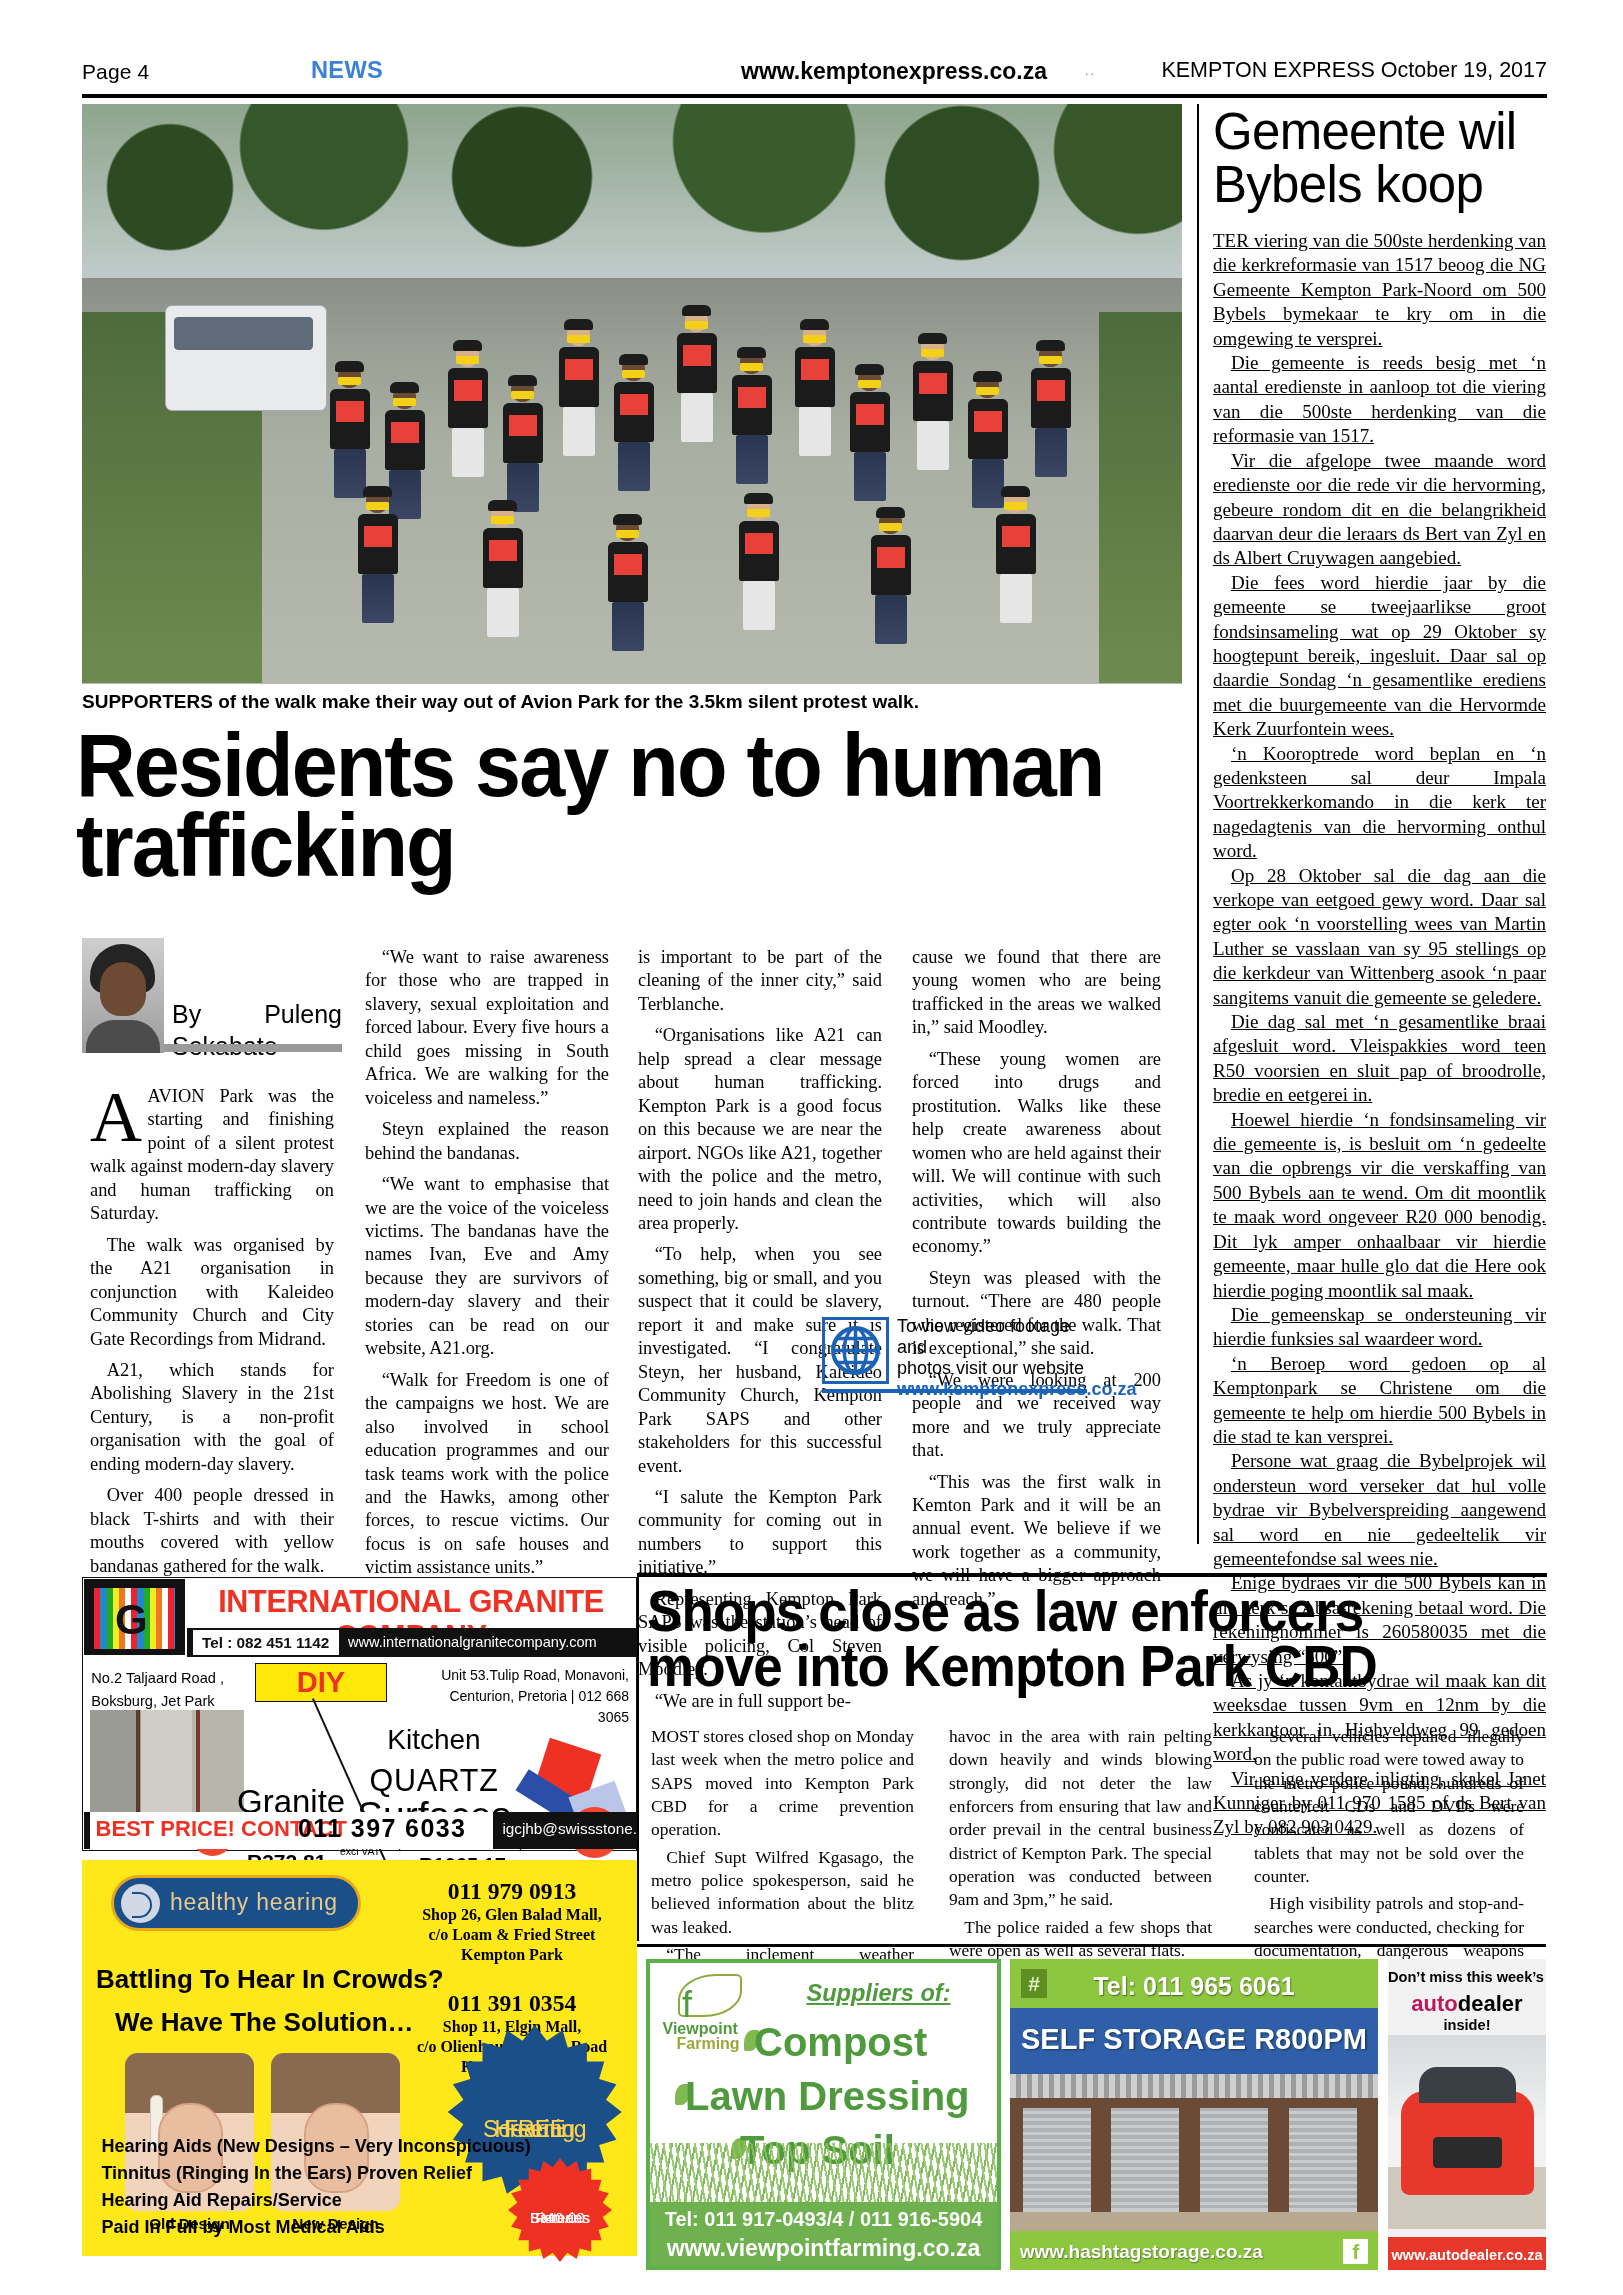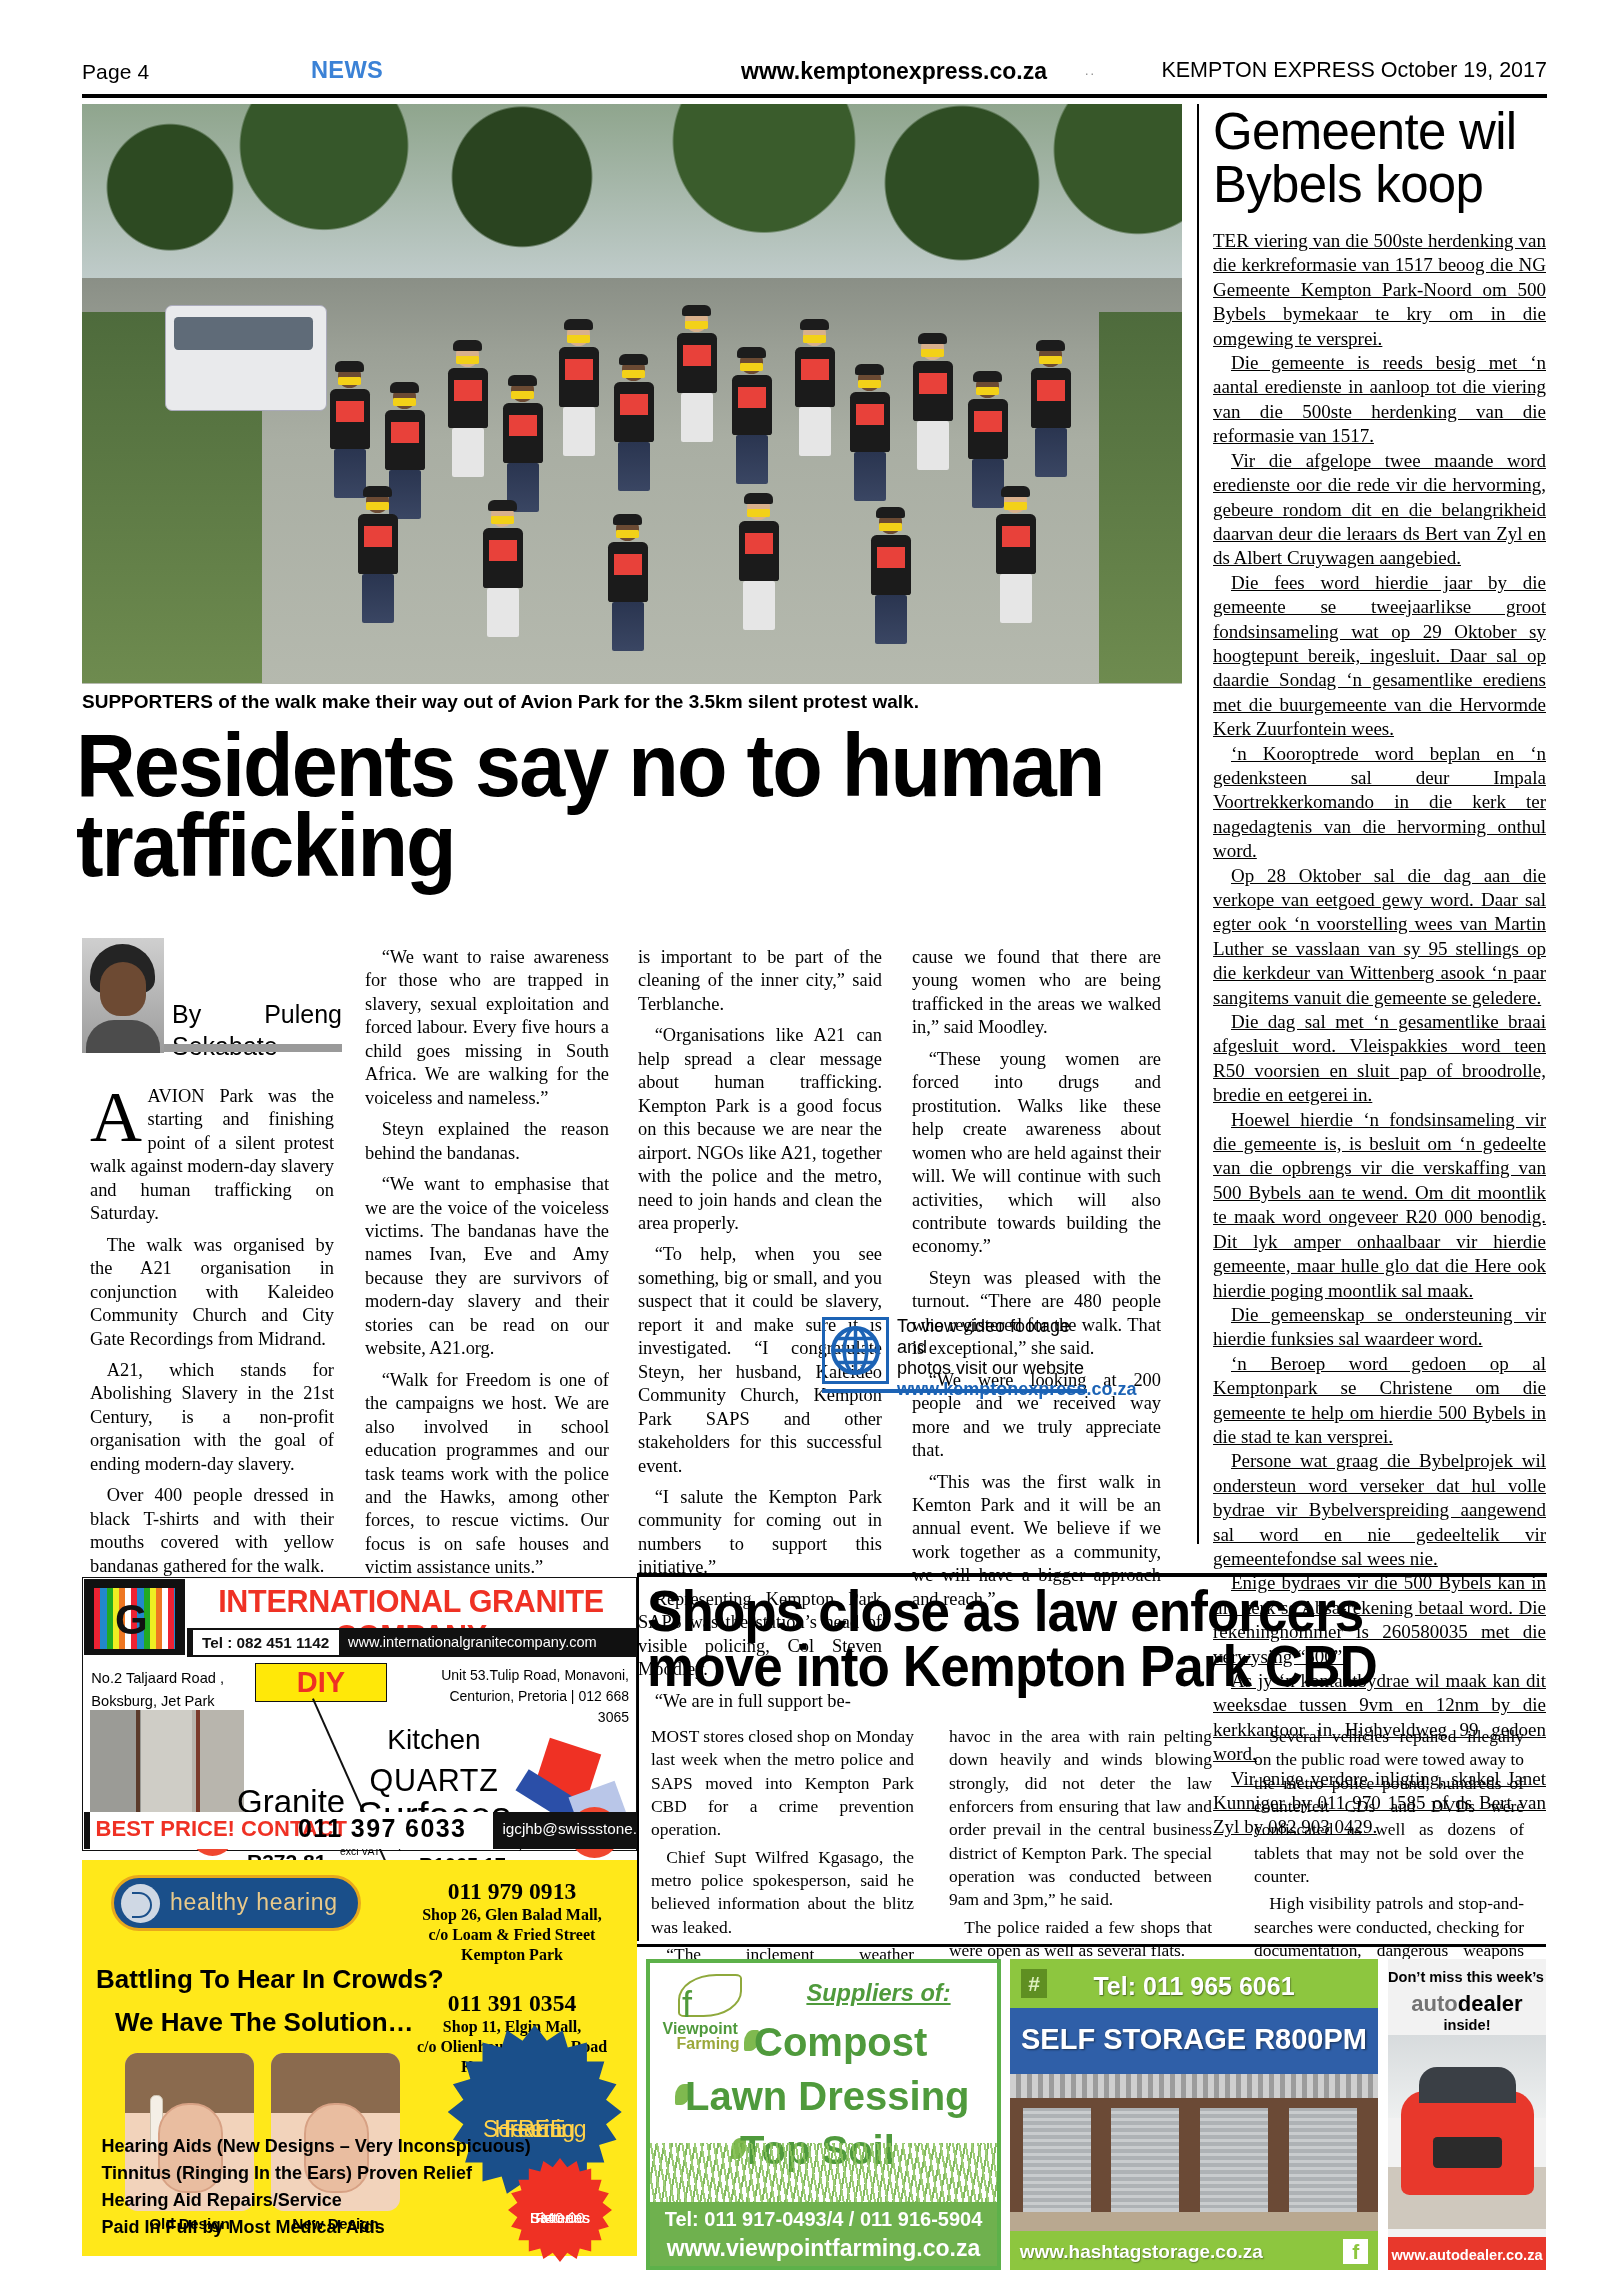--- a/index.html
+++ b/index.html
@@ -197,21 +197,21 @@
   .st-d1{left:12.5px;} .st-d2{left:101px;} .st-d3{left:190px;} .st-d4{left:279px;}
   .st-floor{position:absolute;left:0;top:253px;width:100%;height:28px;background:#b9a890;}
   .st-foot{position:absolute;left:0;bottom:0;width:100%;height:39px;background:#8dc63f;}
   .st-url{position:absolute;left:9.7px;bottom:7px;color:#fff;font-family:"Liberation Sans",sans-serif;font-weight:bold;font-size:19px;text-shadow:0.7px 0.7px 1.4px rgba(0,0,0,.4);}
   .st-fb{position:absolute;right:9.7px;bottom:5.6px;width:25px;height:25px;background:#fff;color:#8dc63f;text-align:center;font-family:"Liberation Sans",sans-serif;font-weight:bold;font-size:21px;line-height:25px;}
 
   
   .autod{position:absolute;left:1388px;top:1959px;width:158px;height:311px;background:#f2f2f2;overflow:hidden;}
   .ad-t1{position:absolute;left:0;top:9.7px;width:100%;text-align:left;font-family:"Liberation Sans",sans-serif;font-weight:bold;font-size:14.6px;}
   .ad-brand{position:absolute;left:0;top:32px;width:100%;text-align:center;font-family:"Liberation Sans",sans-serif;font-weight:bold;font-size:22px;}
-  .ad-brand .a{color:#737373;}
+  .ad-brand .a{color:#be185d;}
   .ad-t2{position:absolute;left:0;top:58px;width:100%;text-align:center;font-family:"Liberation Sans",sans-serif;font-weight:bold;font-size:14.6px;}
   .ad-car{position:absolute;left:12.5px;top:132px;width:133px;height:104px;background:#e8382c;border-radius:23.6px 23.6px 8.3px 8.3px;}
   .ad-car:before{content:"";position:absolute;left:18px;top:-23.6px;width:97px;height:36px;background:#3a3f45;border-radius:18px 18px 0 0;}
   .ad-car:after{content:"";position:absolute;left:32px;top:46px;width:69px;height:30.5px;background:#2b2b2b;border-radius:4.2px;}
   .ad-sky{position:absolute;left:0;top:76px;width:100%;height:83px;background:linear-gradient(#d7dbdd,#eef0f0);}
   .ad-ground{position:absolute;left:0;top:208px;width:100%;height:62px;background:#cfc8bd;}
   .ad-foot{position:absolute;left:0;bottom:0;width:100%;height:33px;background:#e8382c;}
   .ad-url{position:absolute;left:0;bottom:7px;width:100%;text-align:center;color:#fff;font-family:"Liberation Sans",sans-serif;font-weight:bold;font-size:14.6px;}
 </style>
 </head>

